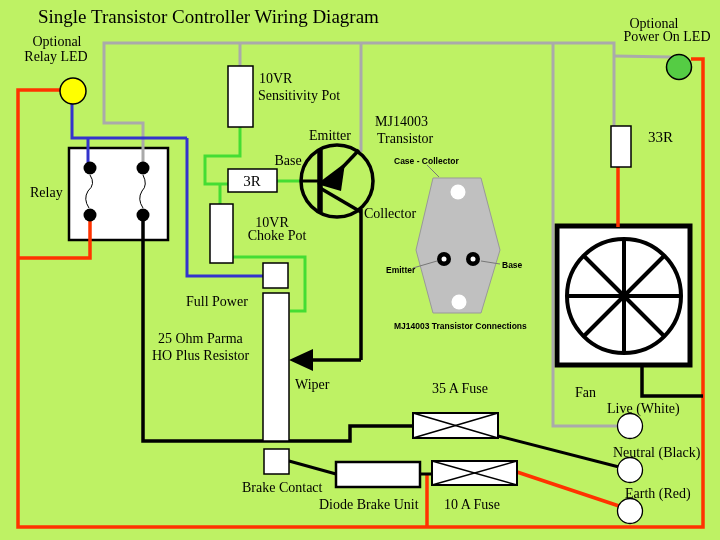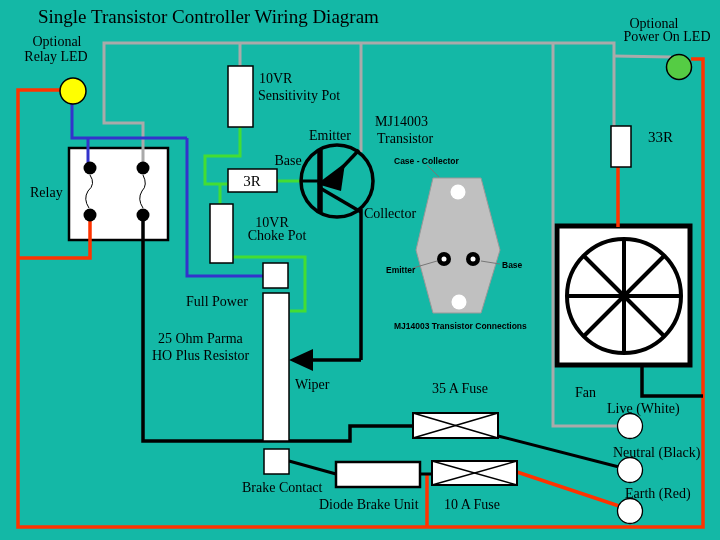--- a/index.html
+++ b/index.html
@@ -1,16 +1,16 @@
 <!DOCTYPE html>
 <html><head>
 <meta charset="utf-8">
 <style>
   html,body { margin:0; padding:0; background:#ffffff; }
-  .stage { position:relative; width:720px; height:540px; background:#14b8a6; overflow:hidden; }
+  .stage { position:relative; width:720px; height:540px; background:#bef264; overflow:hidden; }
   svg { display:block; }
   text { fill:#000; }
   .t-serif  { font-family:"Liberation Serif","DejaVu Serif",serif; font-size:14px; }
   .t-title  { font-family:"Liberation Serif","DejaVu Serif",serif; font-size:19px; }
   .t-val    { font-family:"Liberation Serif","DejaVu Serif",serif; font-size:15px; }
   .t-small  { font-family:"Liberation Sans","DejaVu Sans",sans-serif; font-size:8.5px; font-weight:bold; }
   .box      { fill:#ffffff; stroke:#000000; }
   .blackwire{ stroke:#000000; fill:none; }
 </style>
 </head>

